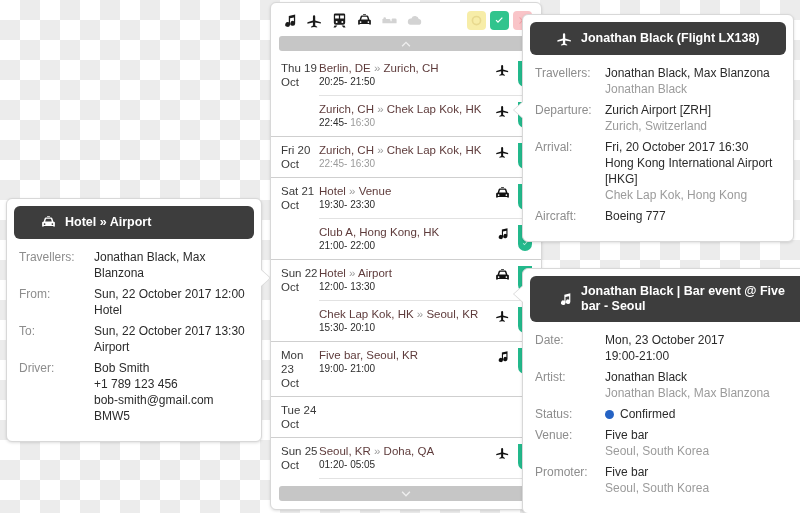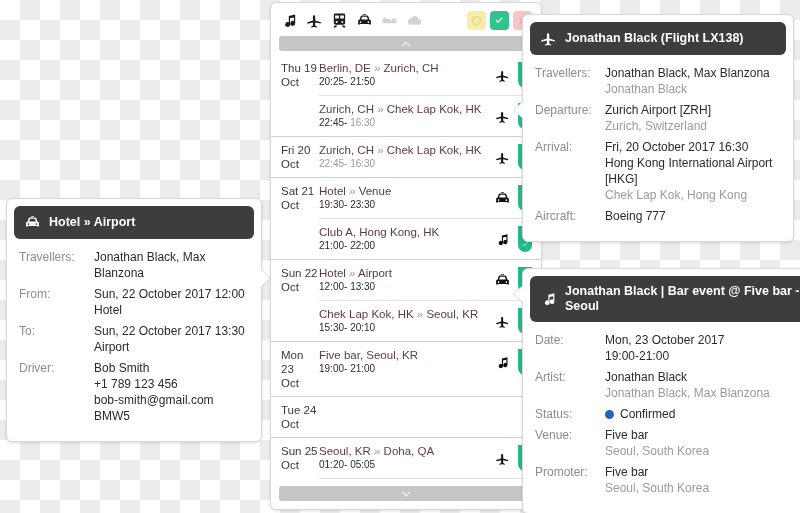--- a/index.html
+++ b/index.html
@@ -29,21 +29,21 @@
     border: 1px solid #d8d8d8;
     border-radius: 6px;
     box-shadow: 0 1px 3px rgba(0,0,0,.13);
     box-sizing: border-box;
   }
   .card-header {
     background: #3d3d3d;
     color: #fff;
     border-radius: 6px;
     margin: 7px 7px 4px 7px;
-    padding: 8px 10px;
+    padding: 8px 26px;
     font-size: 12.5px;
     font-weight: bold;
     display: flex;
     align-items: center;
     gap: 8px;
     line-height: 1.2;
   }
   .card-header .hicon {
     display: inline-flex;
     align-items: center;
@@ -193,21 +193,21 @@
     flex: none;
     padding: 6px 0 6px 10px;
     font-size: 11.5px;
     line-height: 14px;
     color: #3a3a3a;
     box-sizing: border-box;
   }
   .events { flex: 1; min-width: 0; }
   .event {
     display: flex;
-    align-items: center;
+    align-items: flex-start;
     padding: 6px 0 6px 0;
     border-top: 1px solid #e2e2e2;
     cursor: pointer;
   }
   .event:first-child { border-top: none; }
   .etext { flex: 1; min-width: 0; padding-right: 4px; }
   .etitle {
     font-size: 11.5px;
     line-height: 14px;
     color: #5e3b3b;

